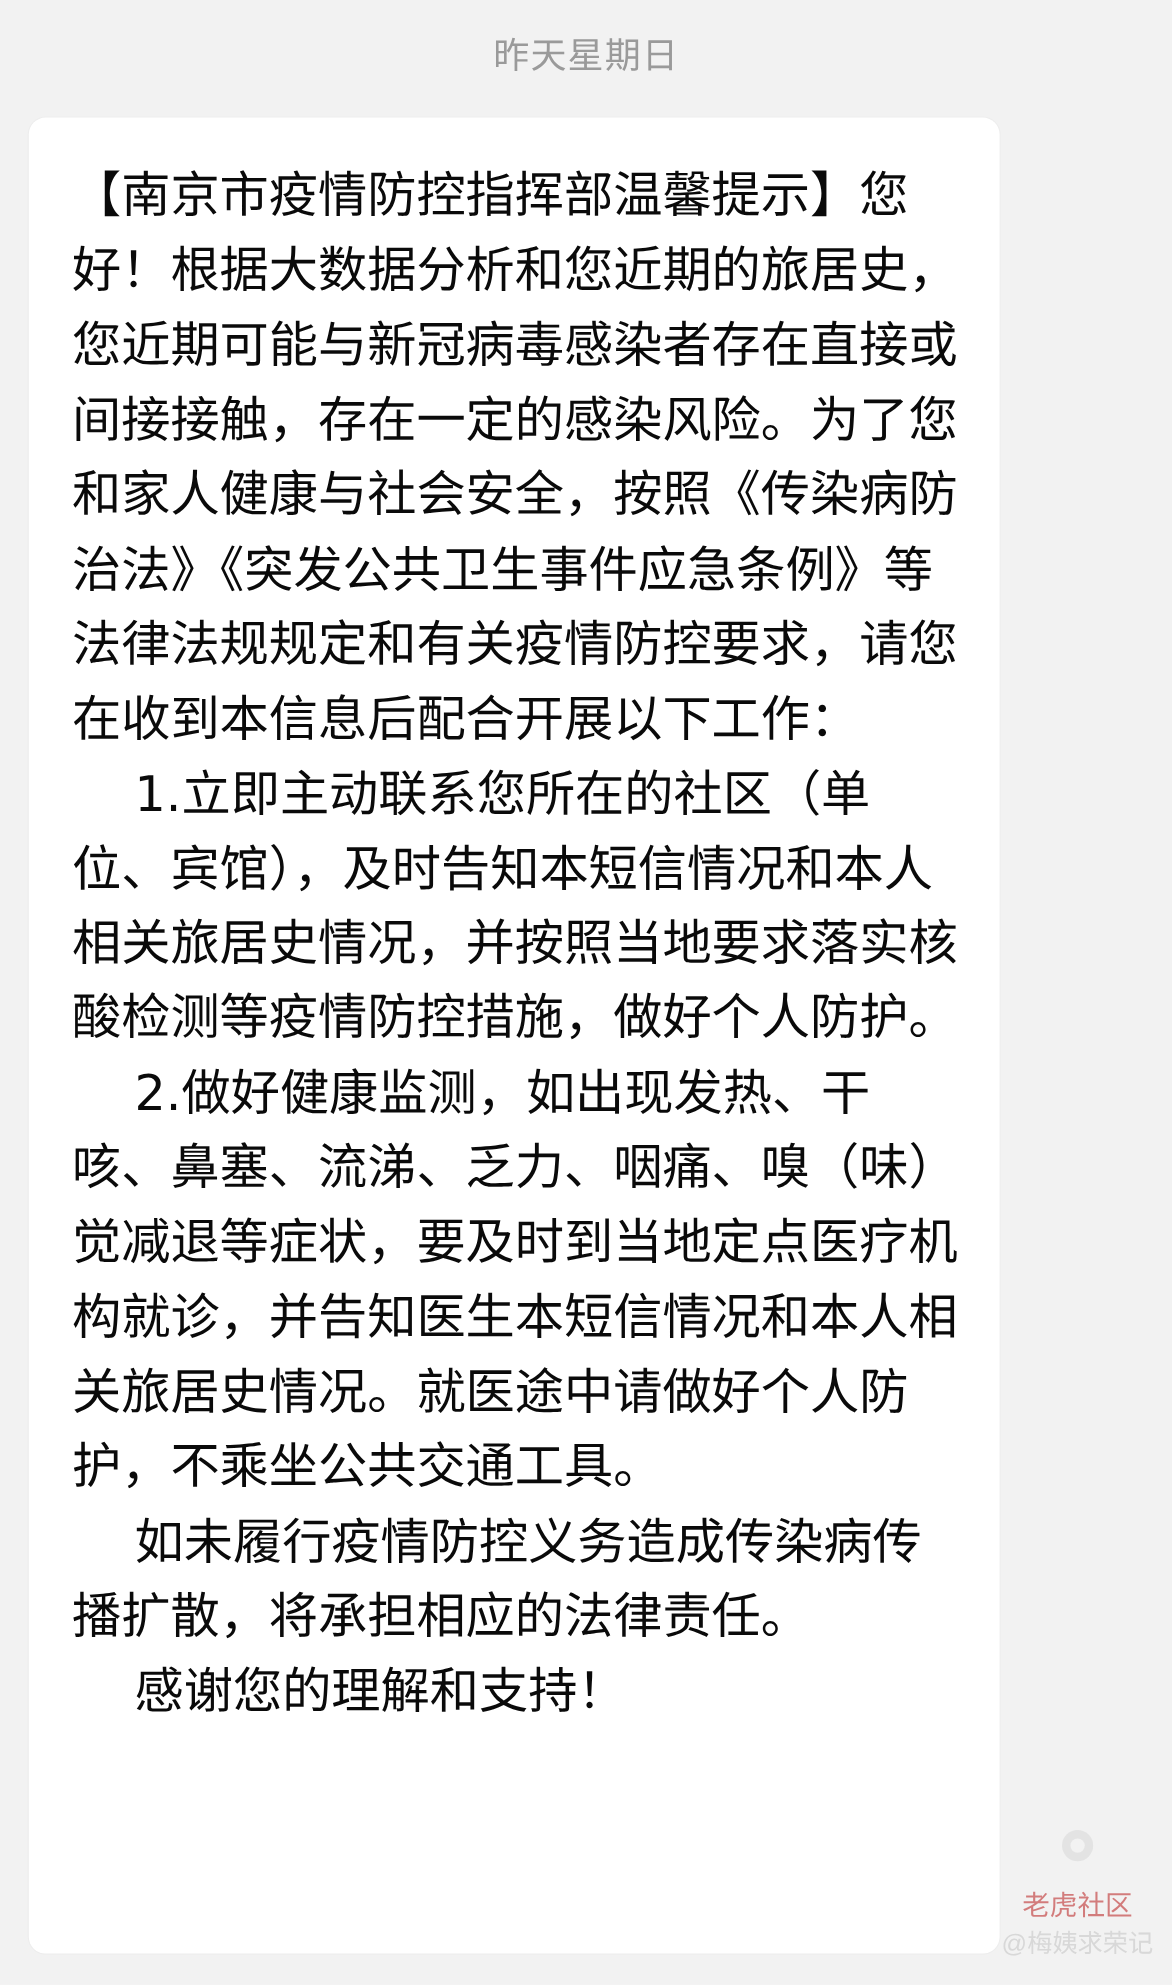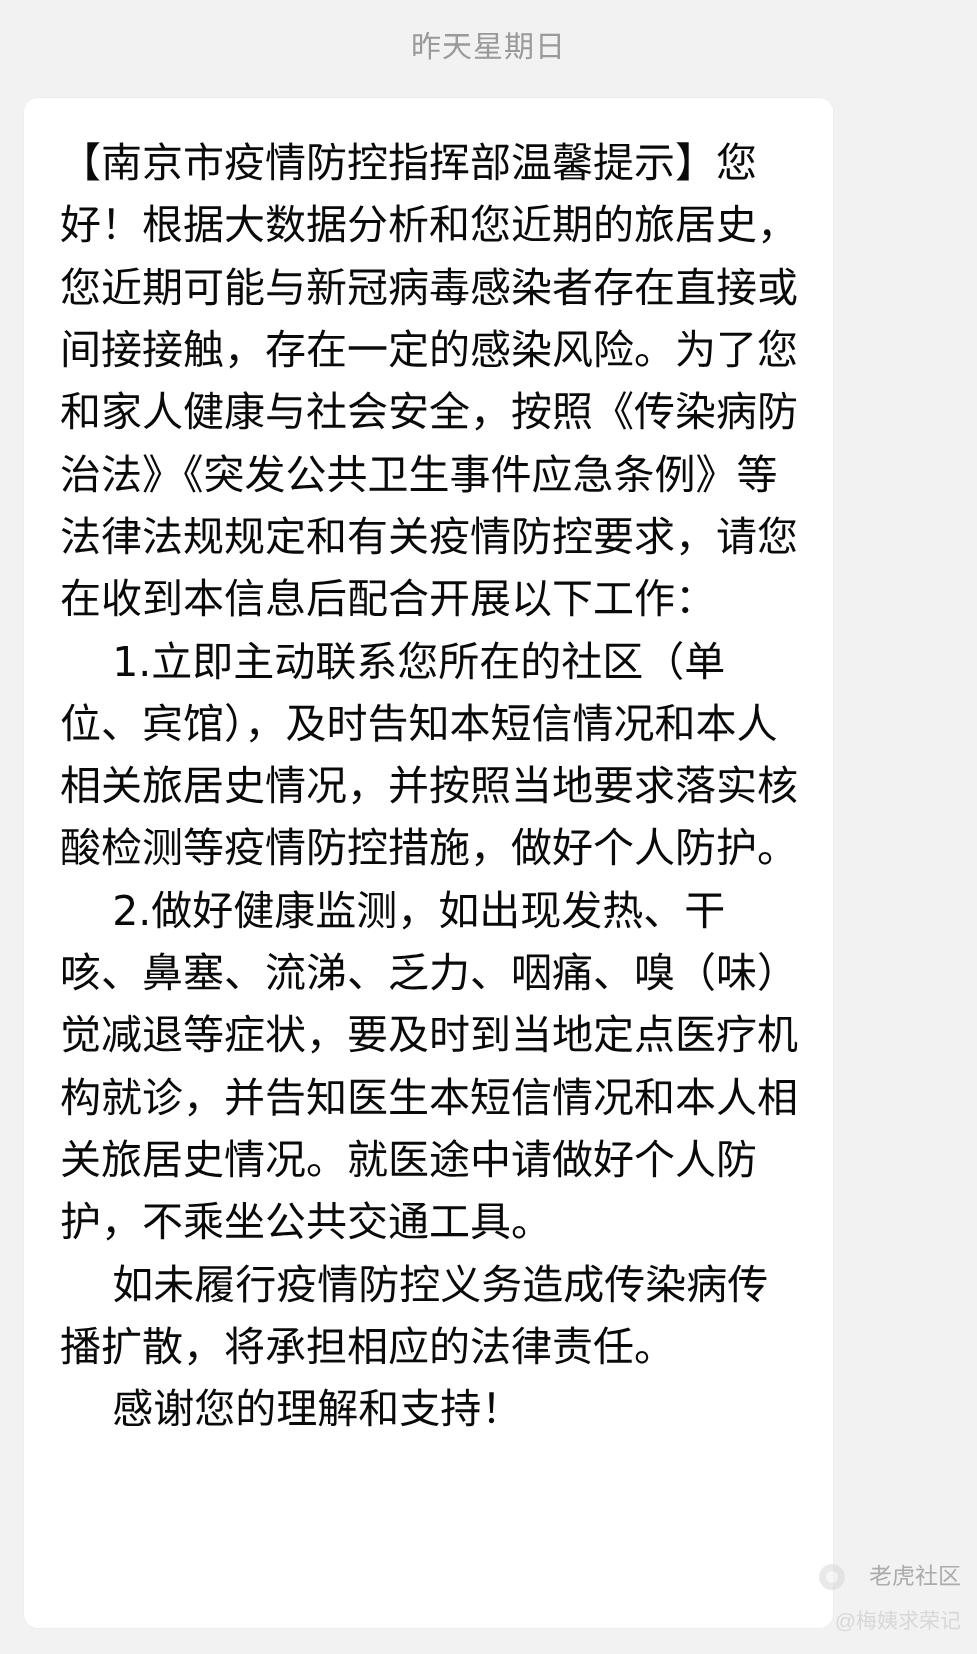--- a/index.html
+++ b/index.html
@@ -60,23 +60,24 @@
     bottom: 18px;
     text-align: right;
     opacity: 0.55;
     user-select: none;
   }
   .wm-row1 {
     display: flex;
     align-items: center;
     justify-content: flex-end;
     gap: 24px;
-    color: #737373;
+    color: #b91c1c;
     font-size: 23px;
     line-height: 1.2;
+    flex-direction: column;
   }
   .wm-logo {
     width: 26px;
     height: 26px;
     border-radius: 50%;
     background: #d8d8d8;
     display: inline-block;
     position: relative;
   }
   .wm-logo::after {
@@ -86,21 +87,21 @@
     top: 7px;
     width: 12px;
     height: 12px;
     border-radius: 50%;
     background: #f2f2f2;
   }
   .wm-row2 {
     color: #c3c3c3;
     font-size: 21px;
     line-height: 1.5;
-    margin-top: 14px;
+    margin-top: 2px;
   }
 </style>
 </head>
 <body>
 
 <div class="screen">
 
   <div class="timestamp">昨天星期日</div>
 
   <div class="message-bubble">

